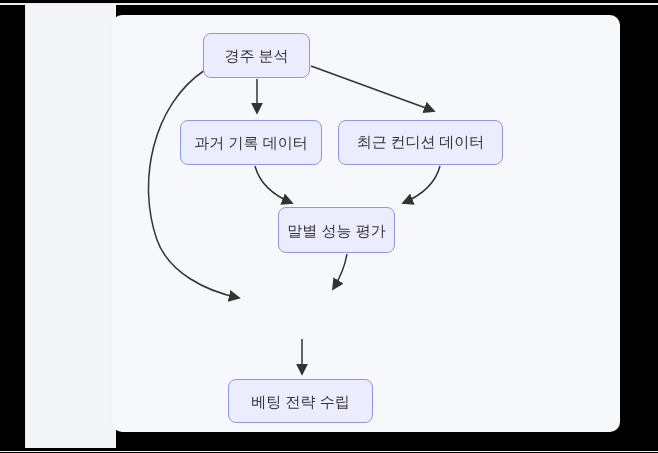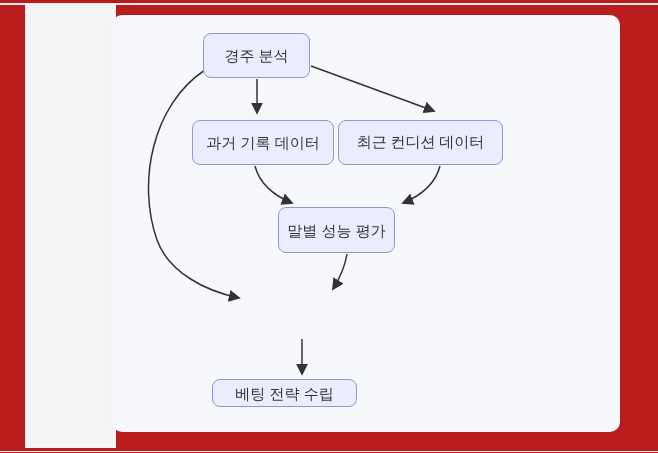--- a/index.html
+++ b/index.html
@@ -8,21 +8,21 @@
     width: 658px;
     height: 453px;
     background: #ffffff;
     font-family: "Liberation Sans", "DejaVu Sans", sans-serif;
     overflow: hidden;
   }
   .page {
     position: relative;
     width: 658px;
     height: 453px;
-    background: #b91c1c;
+    background: #000000;
   }
   .top-rule {
     position: absolute;
     left: 0; right: 0; top: 3px;
     height: 2px;
     background: #ebebee;
   }
   .bottom-rule {
     position: absolute;
     left: 0; right: 0; bottom: 1px;
@@ -59,25 +59,25 @@
     color: #333333;
     font-size: 15px;
     line-height: 1;
     display: flex;
     align-items: center;
     justify-content: center;
     white-space: nowrap;
   }
   
   .n-race      { left:  91px; top:  18px; width: 107px; height: 45px; }
-  .n-past      { left:  80px; top: 105px; width: 142px; height: 45px; }
+  .n-past      { left:  68px; top: 105px; width: 142px; height: 45px; }
   .n-recent    { left: 226px; top: 105px; width: 165px; height: 45px; font-family: Liberation Serif, serif; }
   .n-perf      { left: 166px; top: 192px; width: 117px; height: 46px; }
   .n-model     { left: 135px; top: 279px; width: 111px; height: 44px; }
-  .n-betting   { left: 100px; top: 364px; width: 145px; height: 28px; }
+  .n-betting   { left: 116px; top: 364px; width: 145px; height: 44px; }
 </style>
 </head>
 <body>
 
 <div class="page">
 
   <div class="top-rule"></div>
   <div class="bottom-rule"></div>
   <div class="left-band"></div>
 

